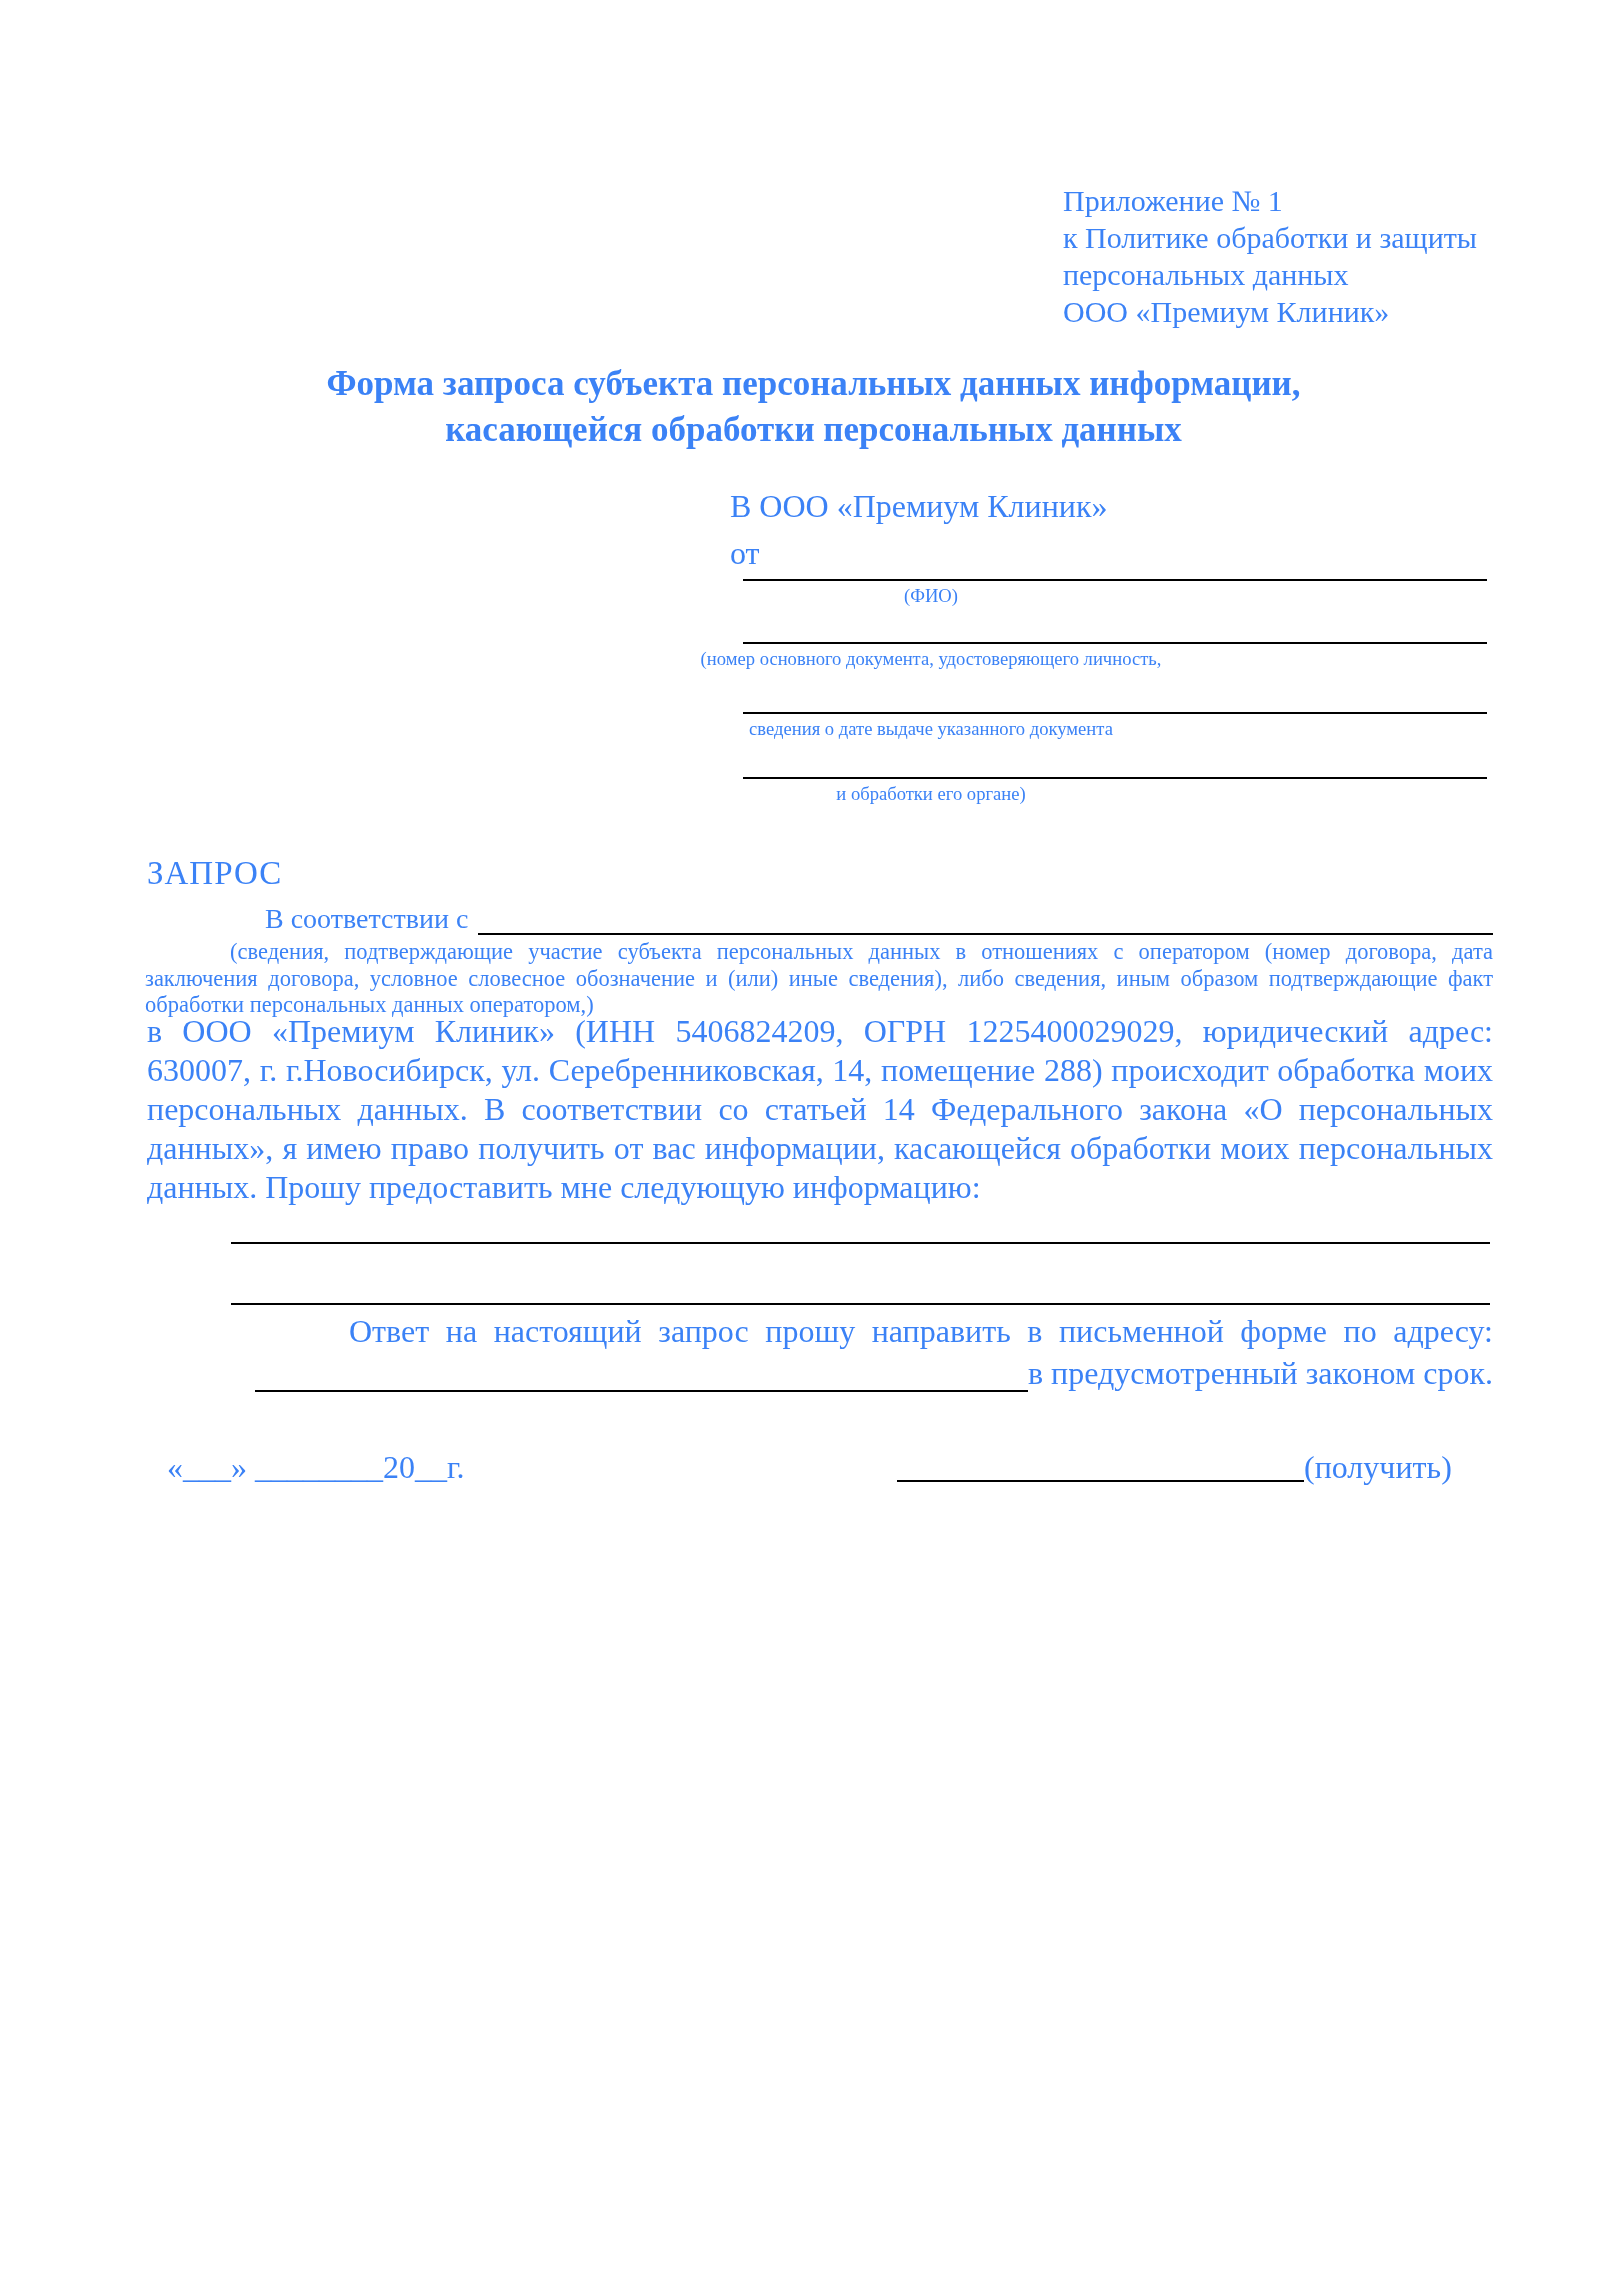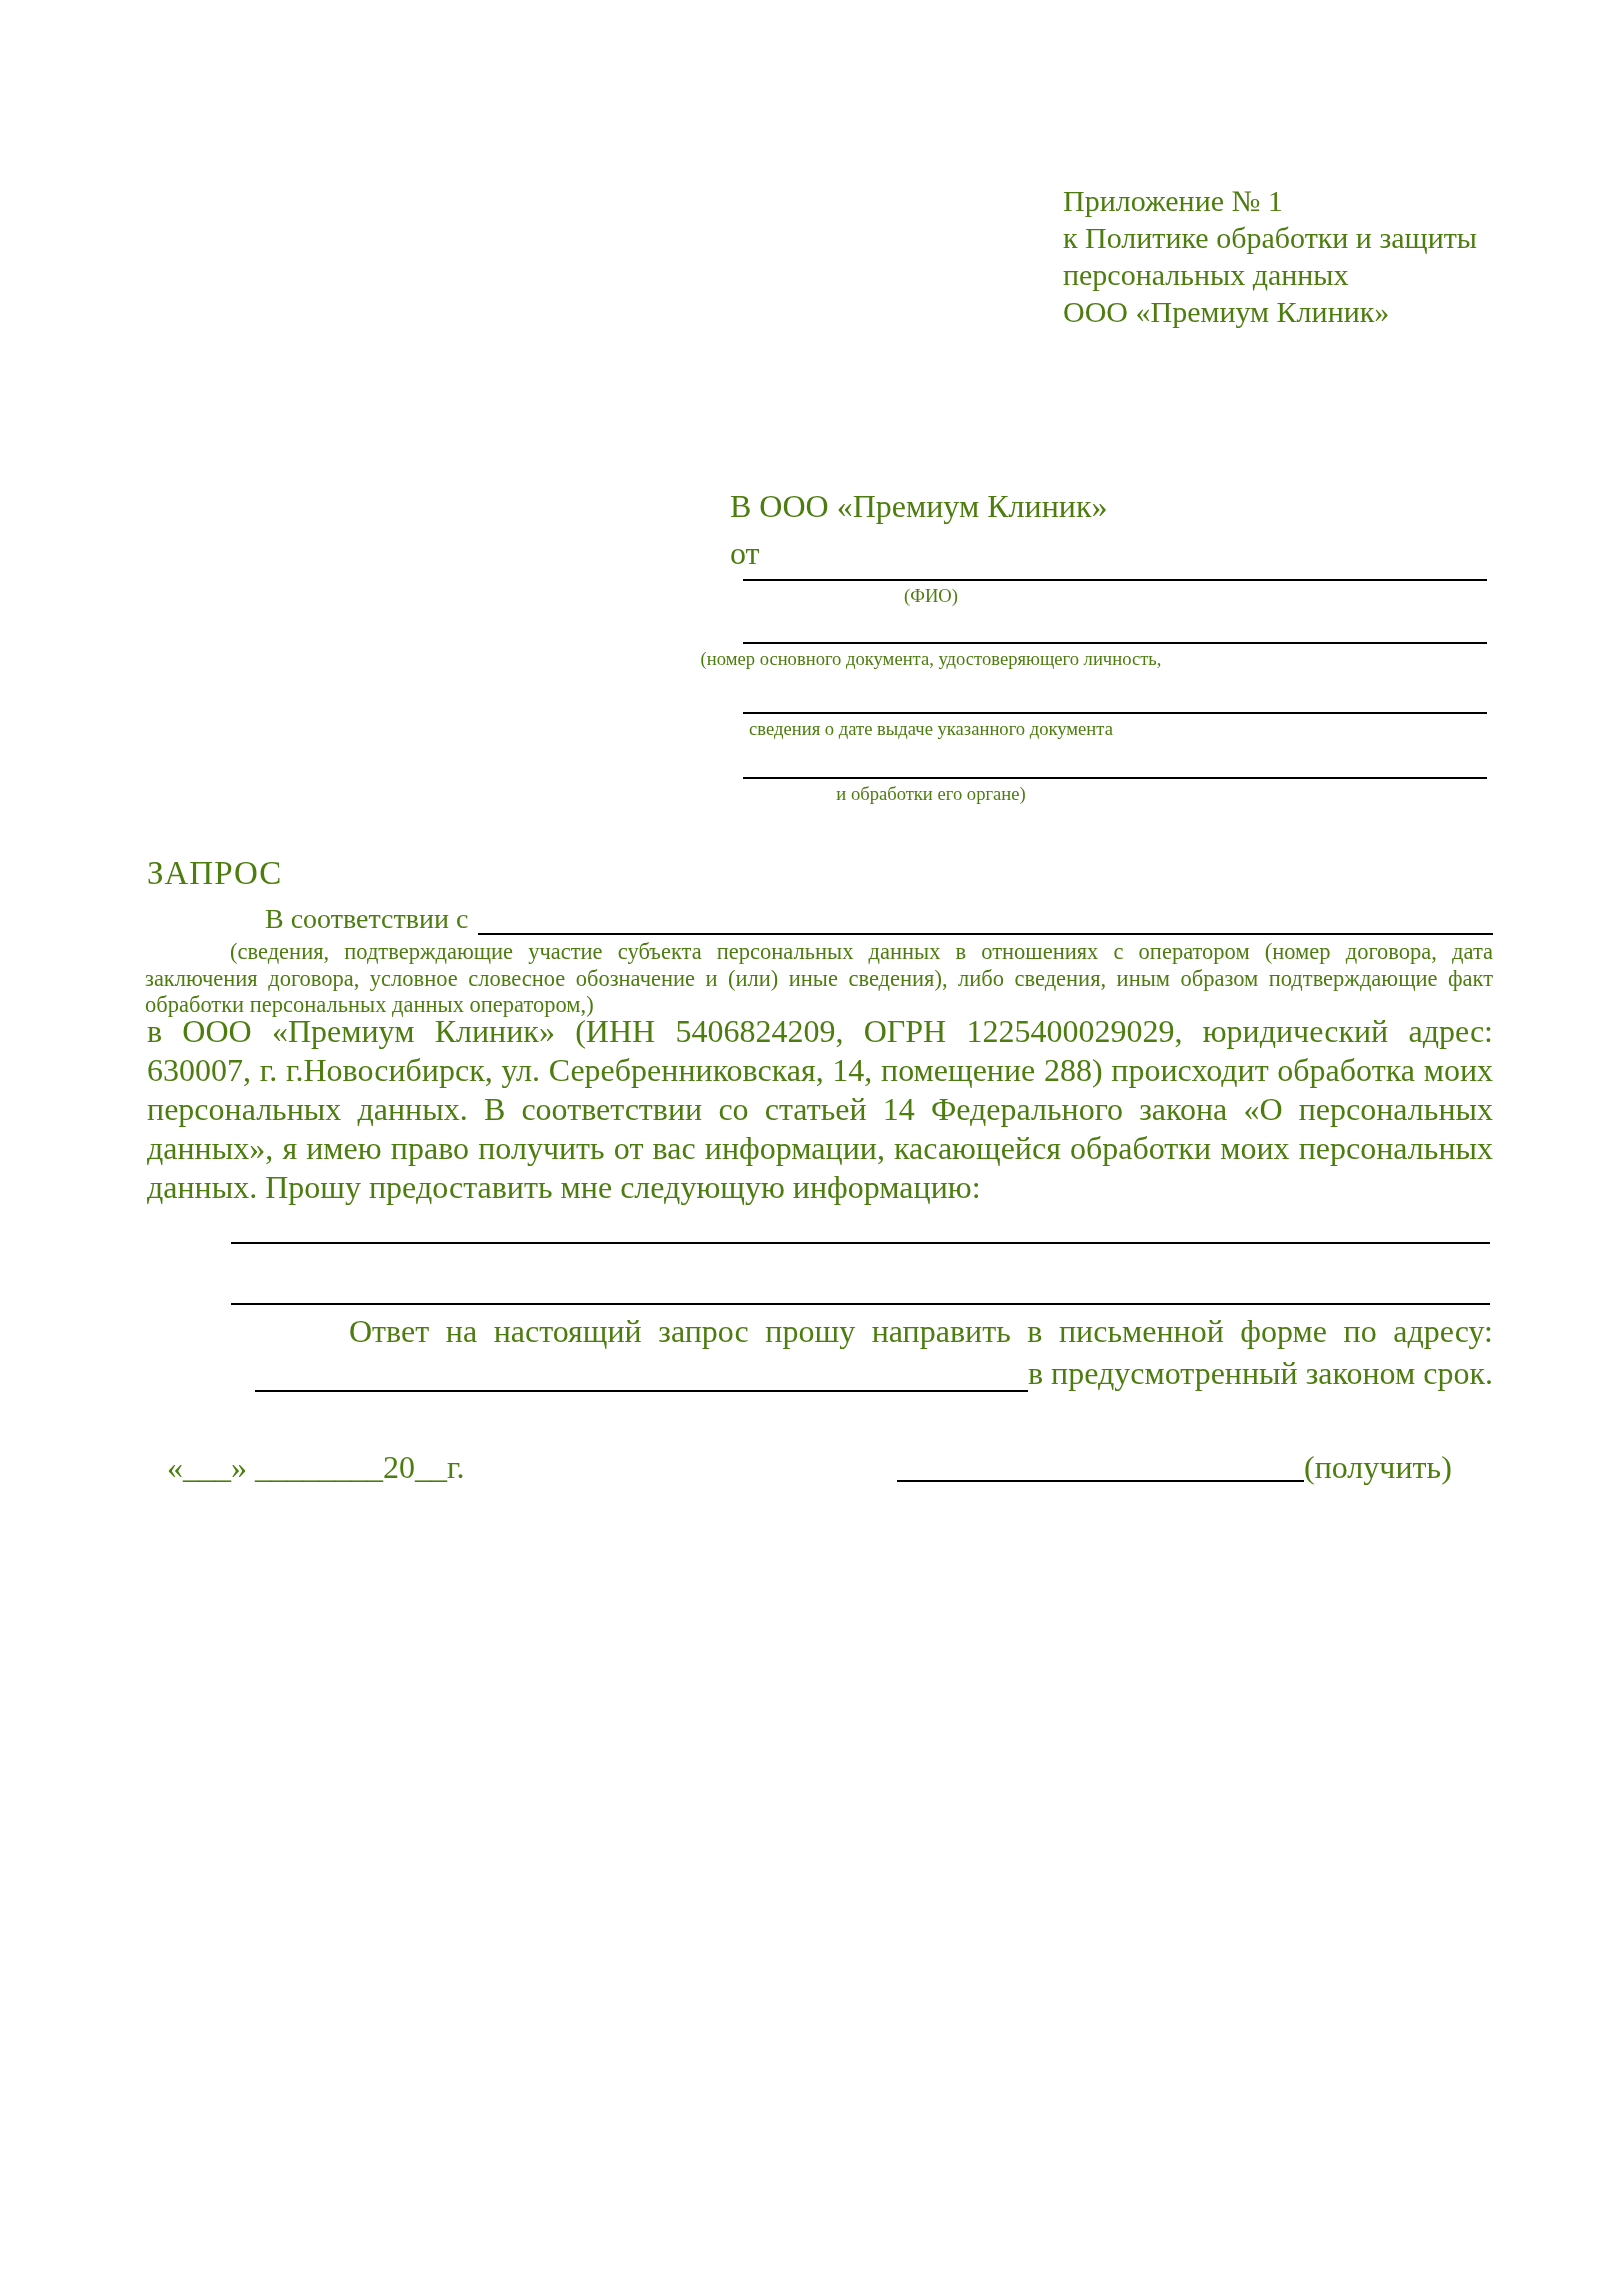--- a/index.html
+++ b/index.html
@@ -1,20 +1,20 @@
 <!DOCTYPE html>
 <html><head>
 <meta charset="utf-8">
 <style>
   * { margin:0; padding:0; box-sizing:border-box; }
   html, body { background:#ffffff; }
   body { width:1621px; height:2294px; position:relative; }
   .page {
     position:absolute; left:0; top:0; width:1529px; height:2294px;
-    background:#ffffff; color:#4d7c0f;
+    background:#ffffff; color:#3b82f6;
     font-family:"Liberation Serif", "DejaVu Serif", serif;
   }
   .abs { position:absolute; }
 
   
   .appendix { left:1063px; top:182px; font-size:30px; line-height:37px; }
 
   
   .doc-title {
     left:137px; top:361px; width:1353px; text-align:center;
@@ -80,20 +80,24 @@
 
 <div class="page">
 
   <div class="abs appendix">
     <div>Приложение № 1</div>
     <div>к Политике обработки и защиты</div>
     <div>персональных данных</div>
     <div>ООО «Премиум Клиник»</div>
   </div>
 
+  <div class="abs doc-title">
+    <div>Форма запроса субъекта персональных данных информации,</div>
+    <div>касающейся обработки персональных данных</div>
+  </div>
 
   <div class="abs addr-to">В ООО «Премиум Клиник»</div>
   <div class="abs addr-from">от</div>
 
   <div class="field-line" style="top:546px; height:35px;"></div>
   <div class="field-caption" style="top:585px;">(ФИО)</div>
 
   <div class="field-line" style="top:609px; height:35px;"></div>
   <div class="field-caption" style="top:648px;">(номер основного документа, удостоверяющего личность,</div>
 

